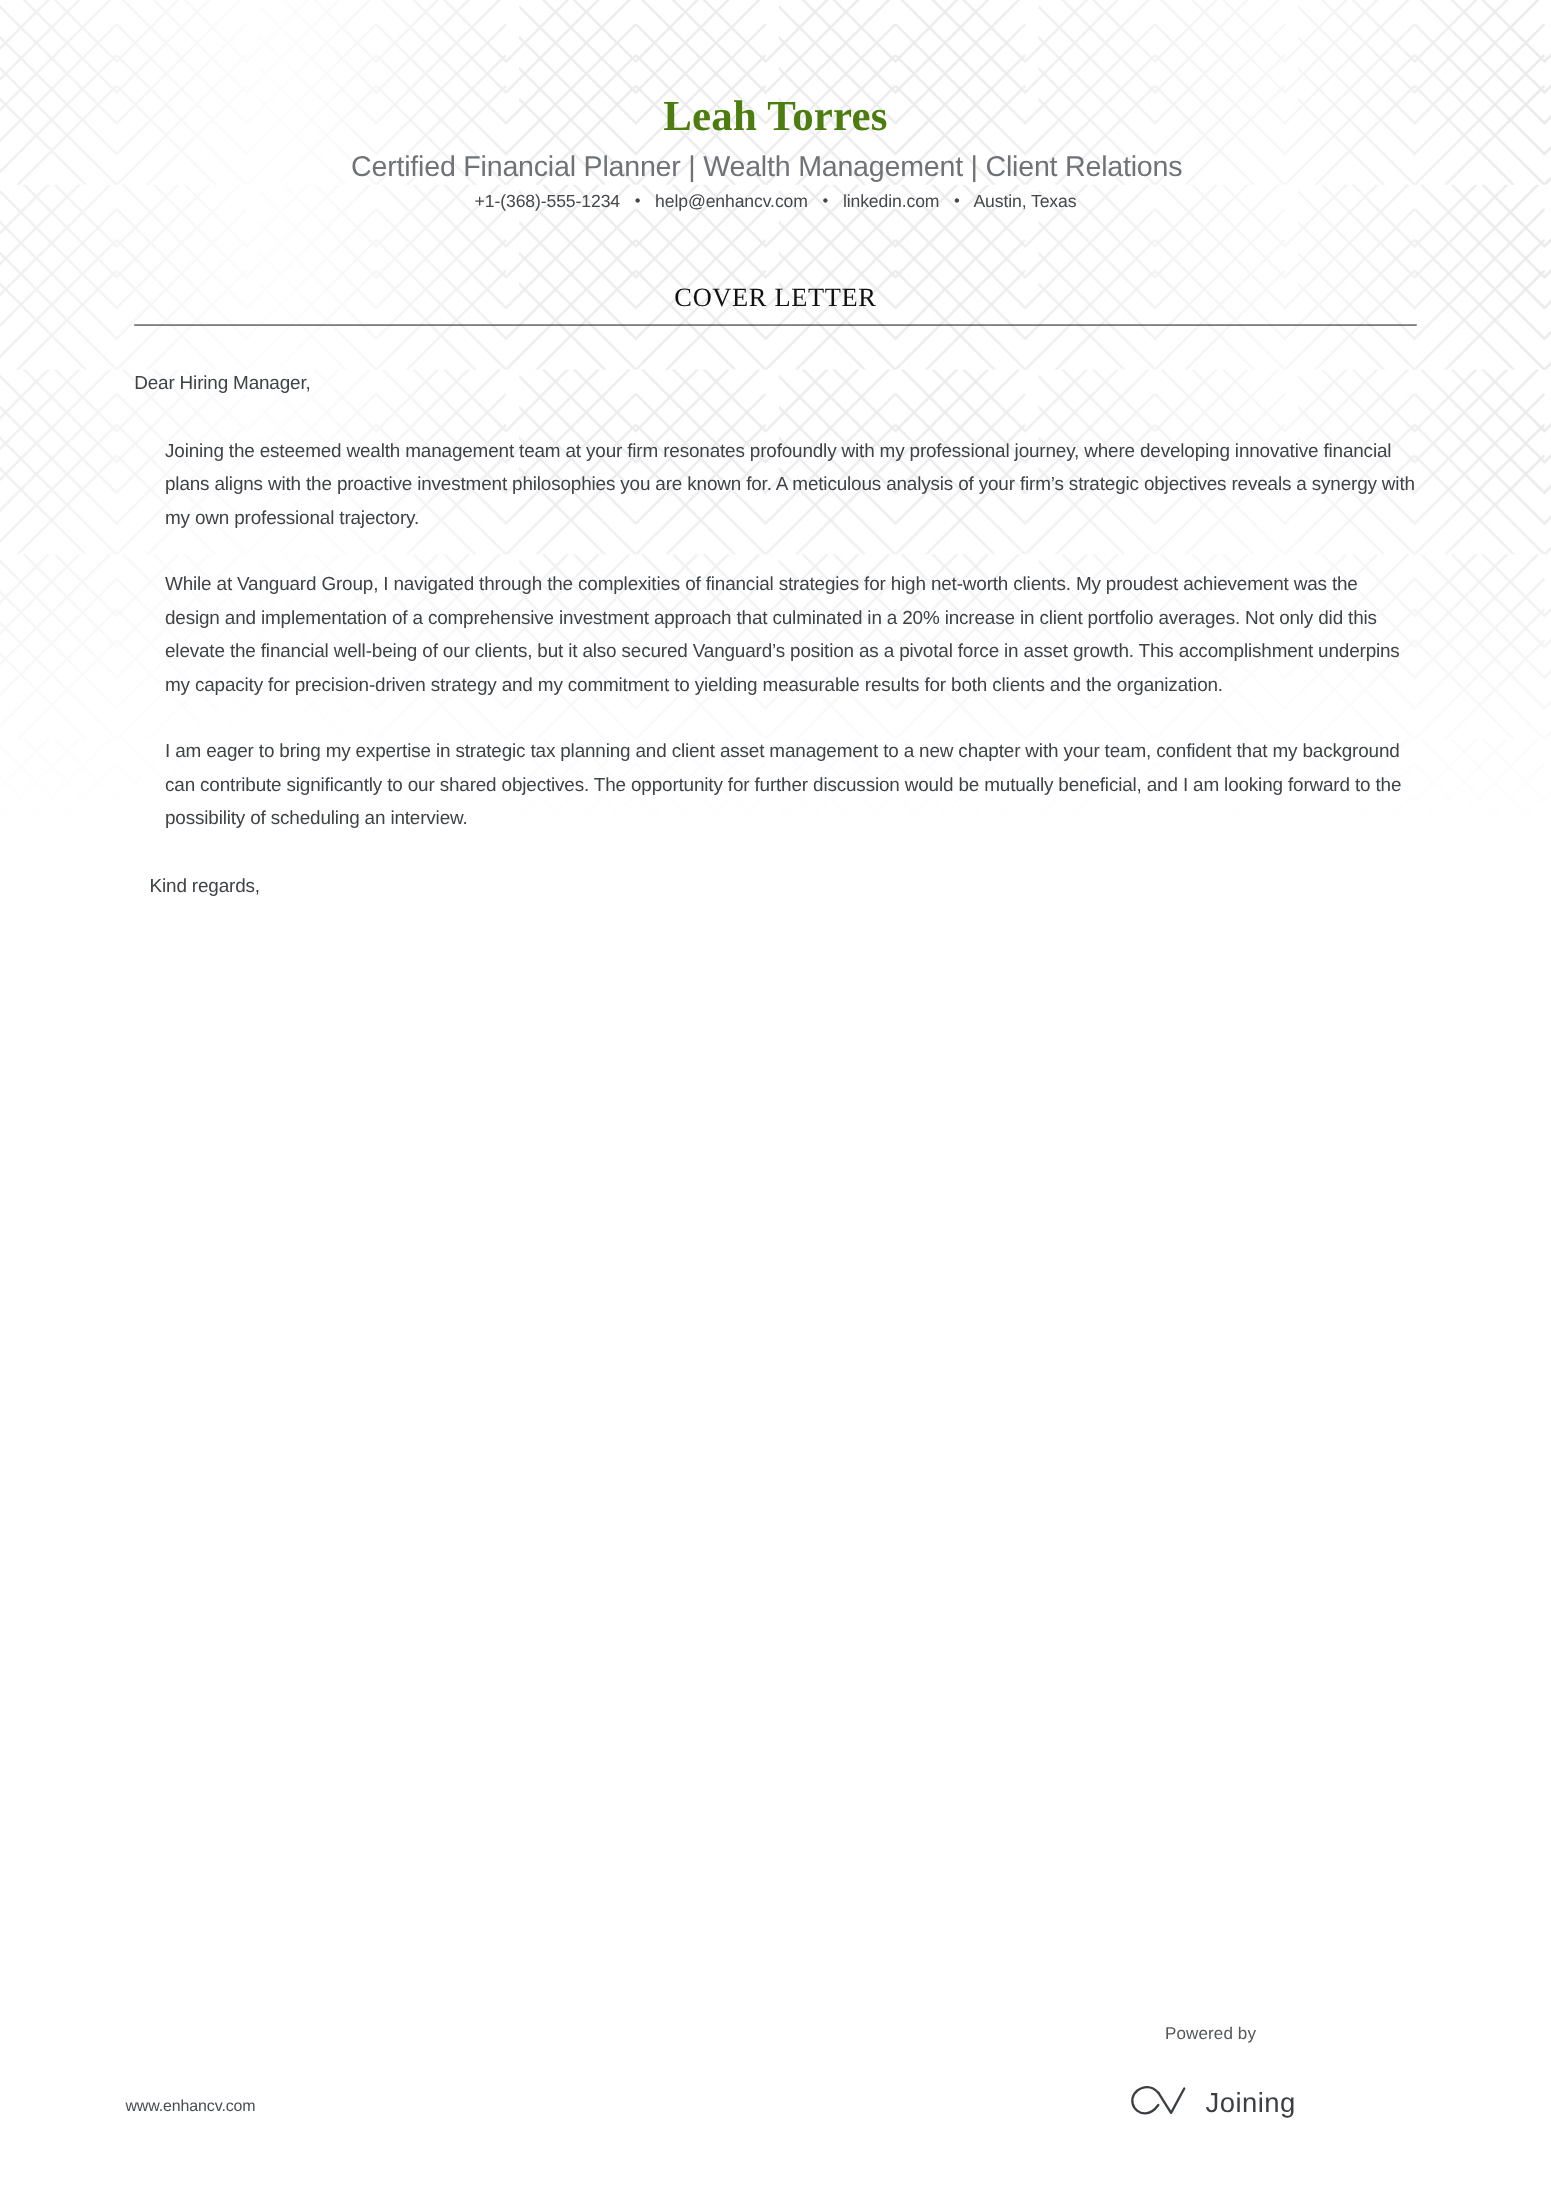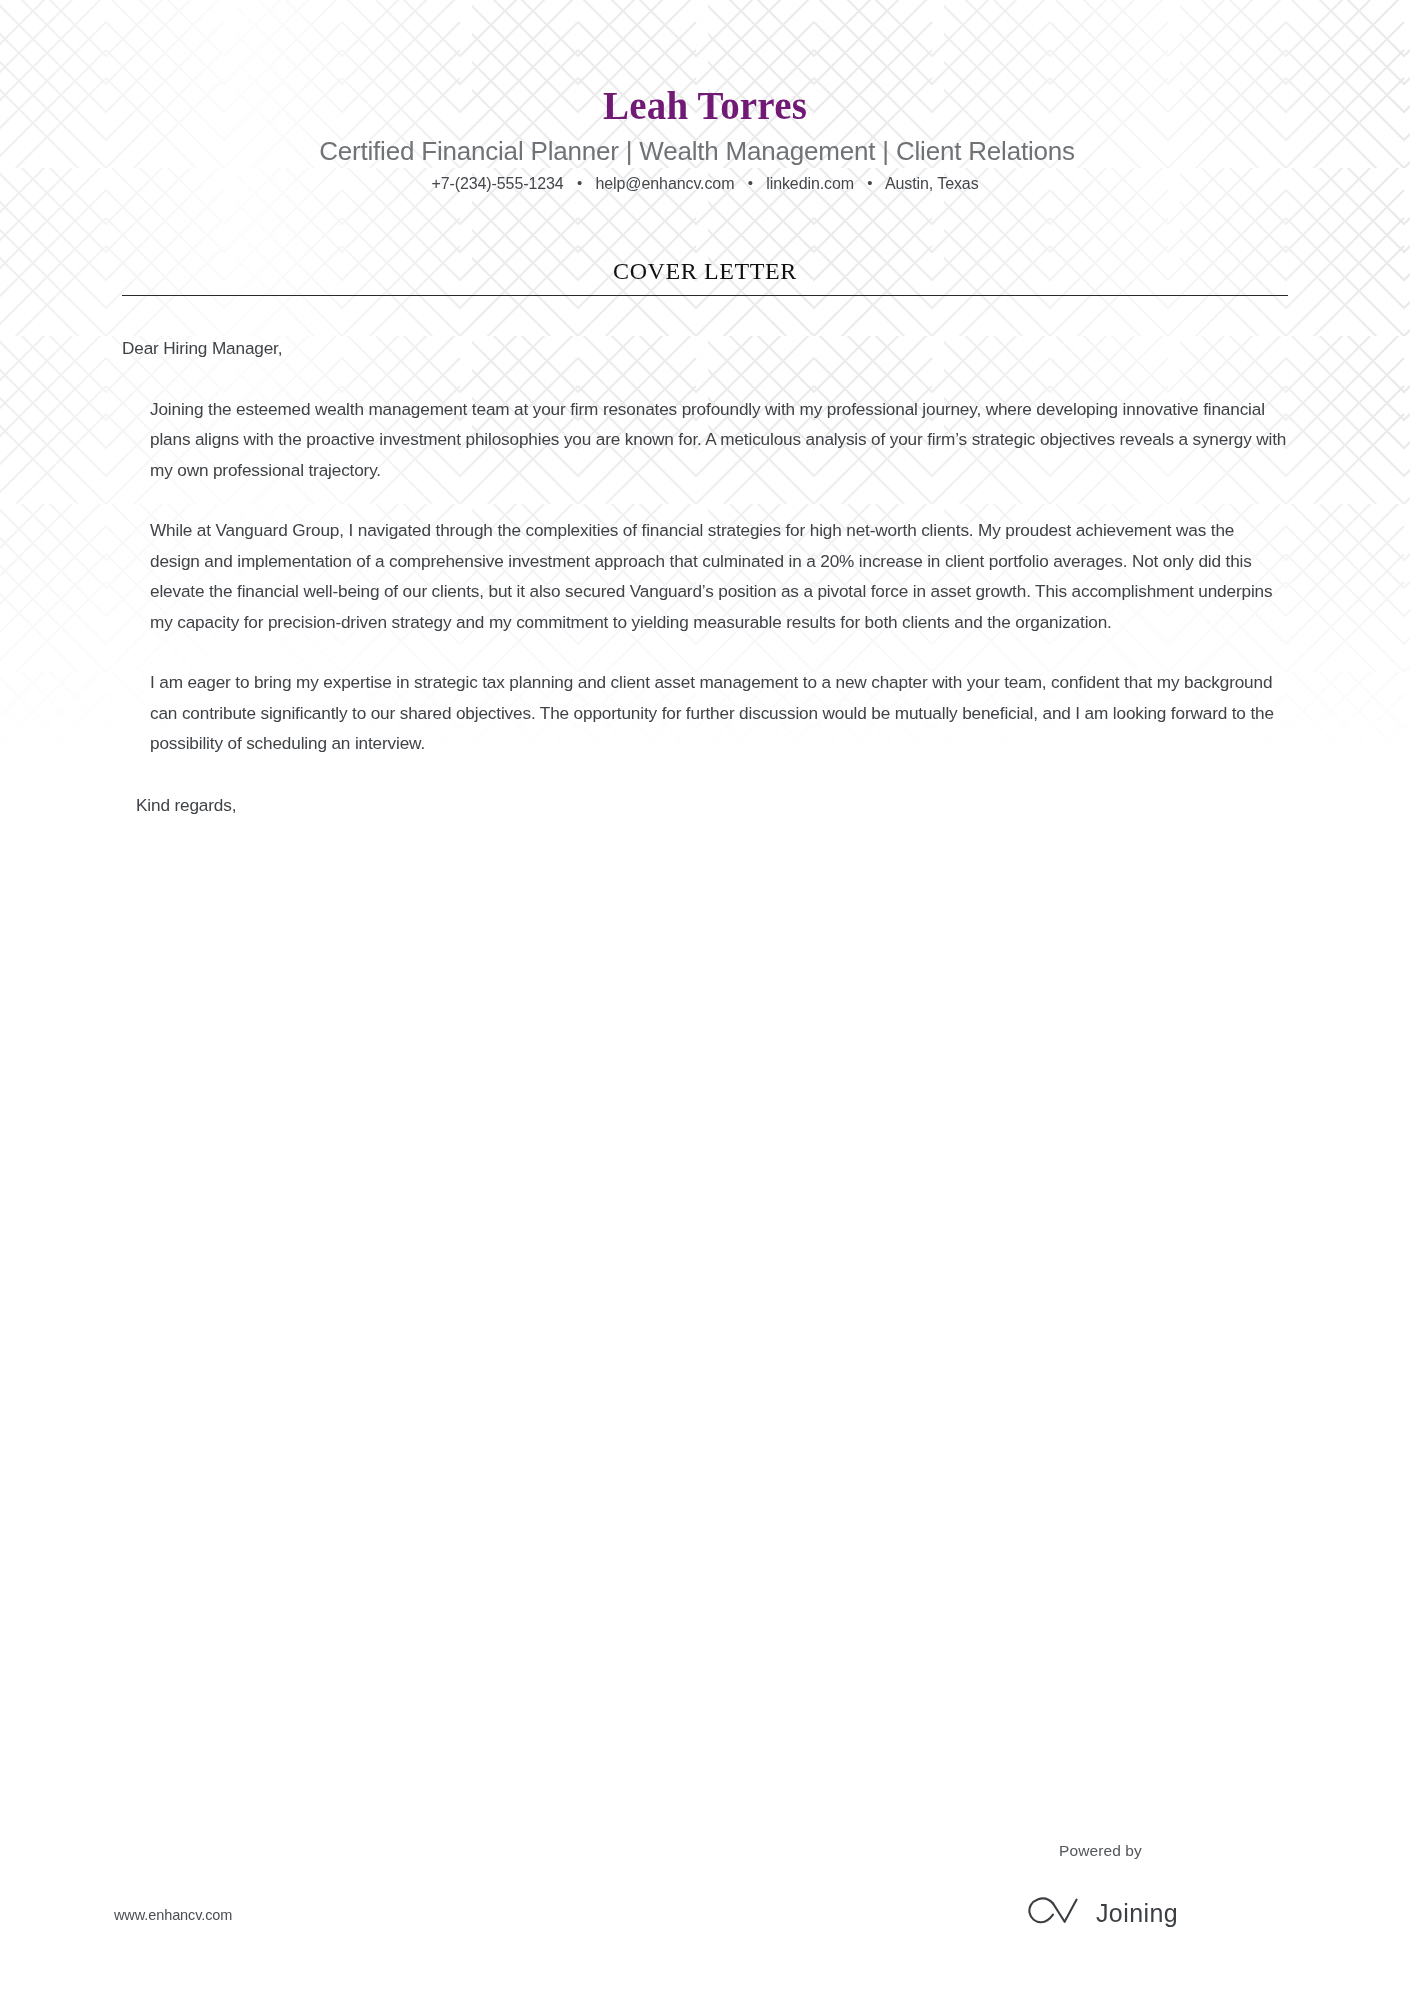--- a/index.html
+++ b/index.html
@@ -39,21 +39,21 @@
     position: relative;
     z-index: 2;
     padding-top: 86px;
     text-align: center;
   }
   .candidate-name {
     font-family: "Liberation Serif", serif;
     font-weight: bold;
     font-size: 39px;
     line-height: 1.05;
-    color: #701a75;
+    color: #4d7c0f;
     letter-spacing: 0.2px;
     margin: 0;
   }
   .candidate-title {
     font-family: "Liberation Sans", sans-serif;
     font-size: 26px;
     font-weight: 400;
     color: #6f7276;
     margin: 9px 16px 0 0;
     line-height: 1.18;
@@ -216,21 +216,21 @@
         <rect x="-40" y="-60" width="1500" height="840" fill="url(#chev)"></rect>
         <rect x="0" y="0" width="1410" height="760" fill="url(#hfade)"></rect>
       </g>
     </svg>
   </div>
 
   <div class="doc-header">
     <h1 class="candidate-name">Leah Torres</h1>
     <div class="candidate-title">Certified Financial Planner | Wealth Management | Client Relations</div>
     <div class="contact-line">
-      <span class="contact-item">+7-(234)-555-1234</span>
+      <span class="contact-item">+1-(368)-555-1234</span>
       <span class="contact-sep">•</span>
       <span class="contact-item">help@enhancv.com</span>
       <span class="contact-sep">•</span>
       <span class="contact-item">linkedin.com</span>
       <span class="contact-sep">•</span>
       <span class="contact-item">Austin, Texas</span>
     </div>
   </div>
 
   <div class="section-block">

